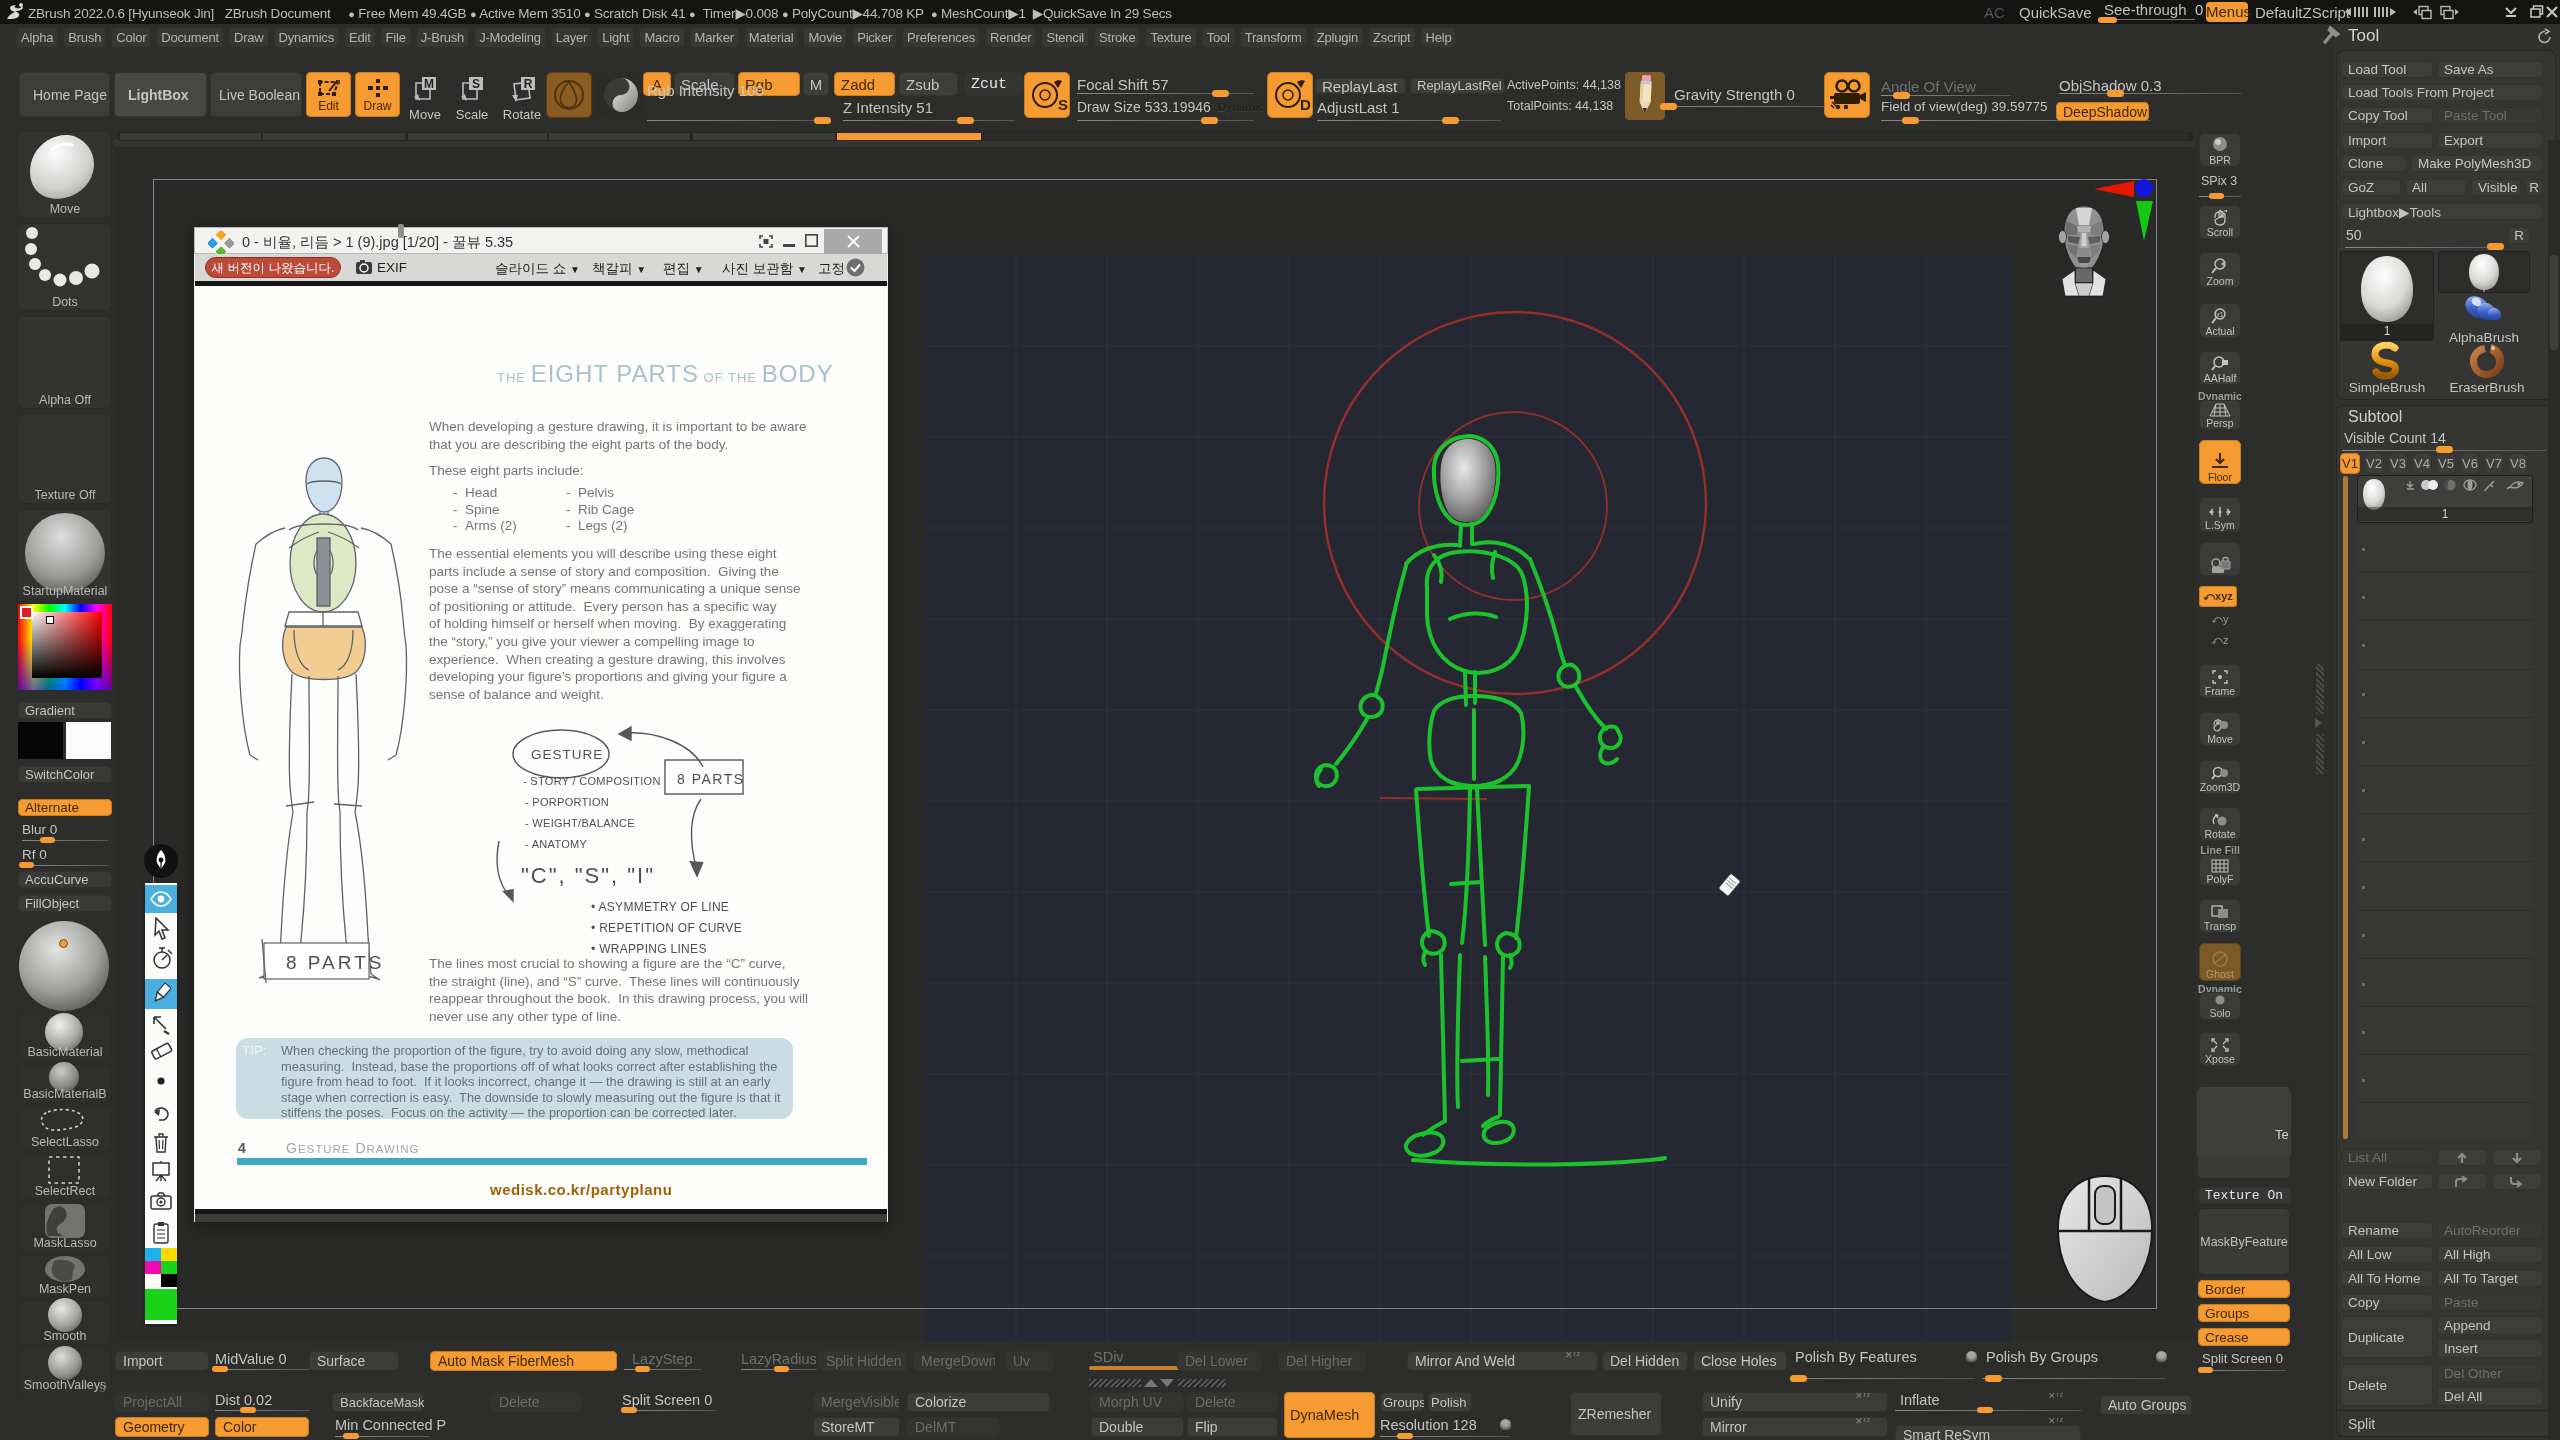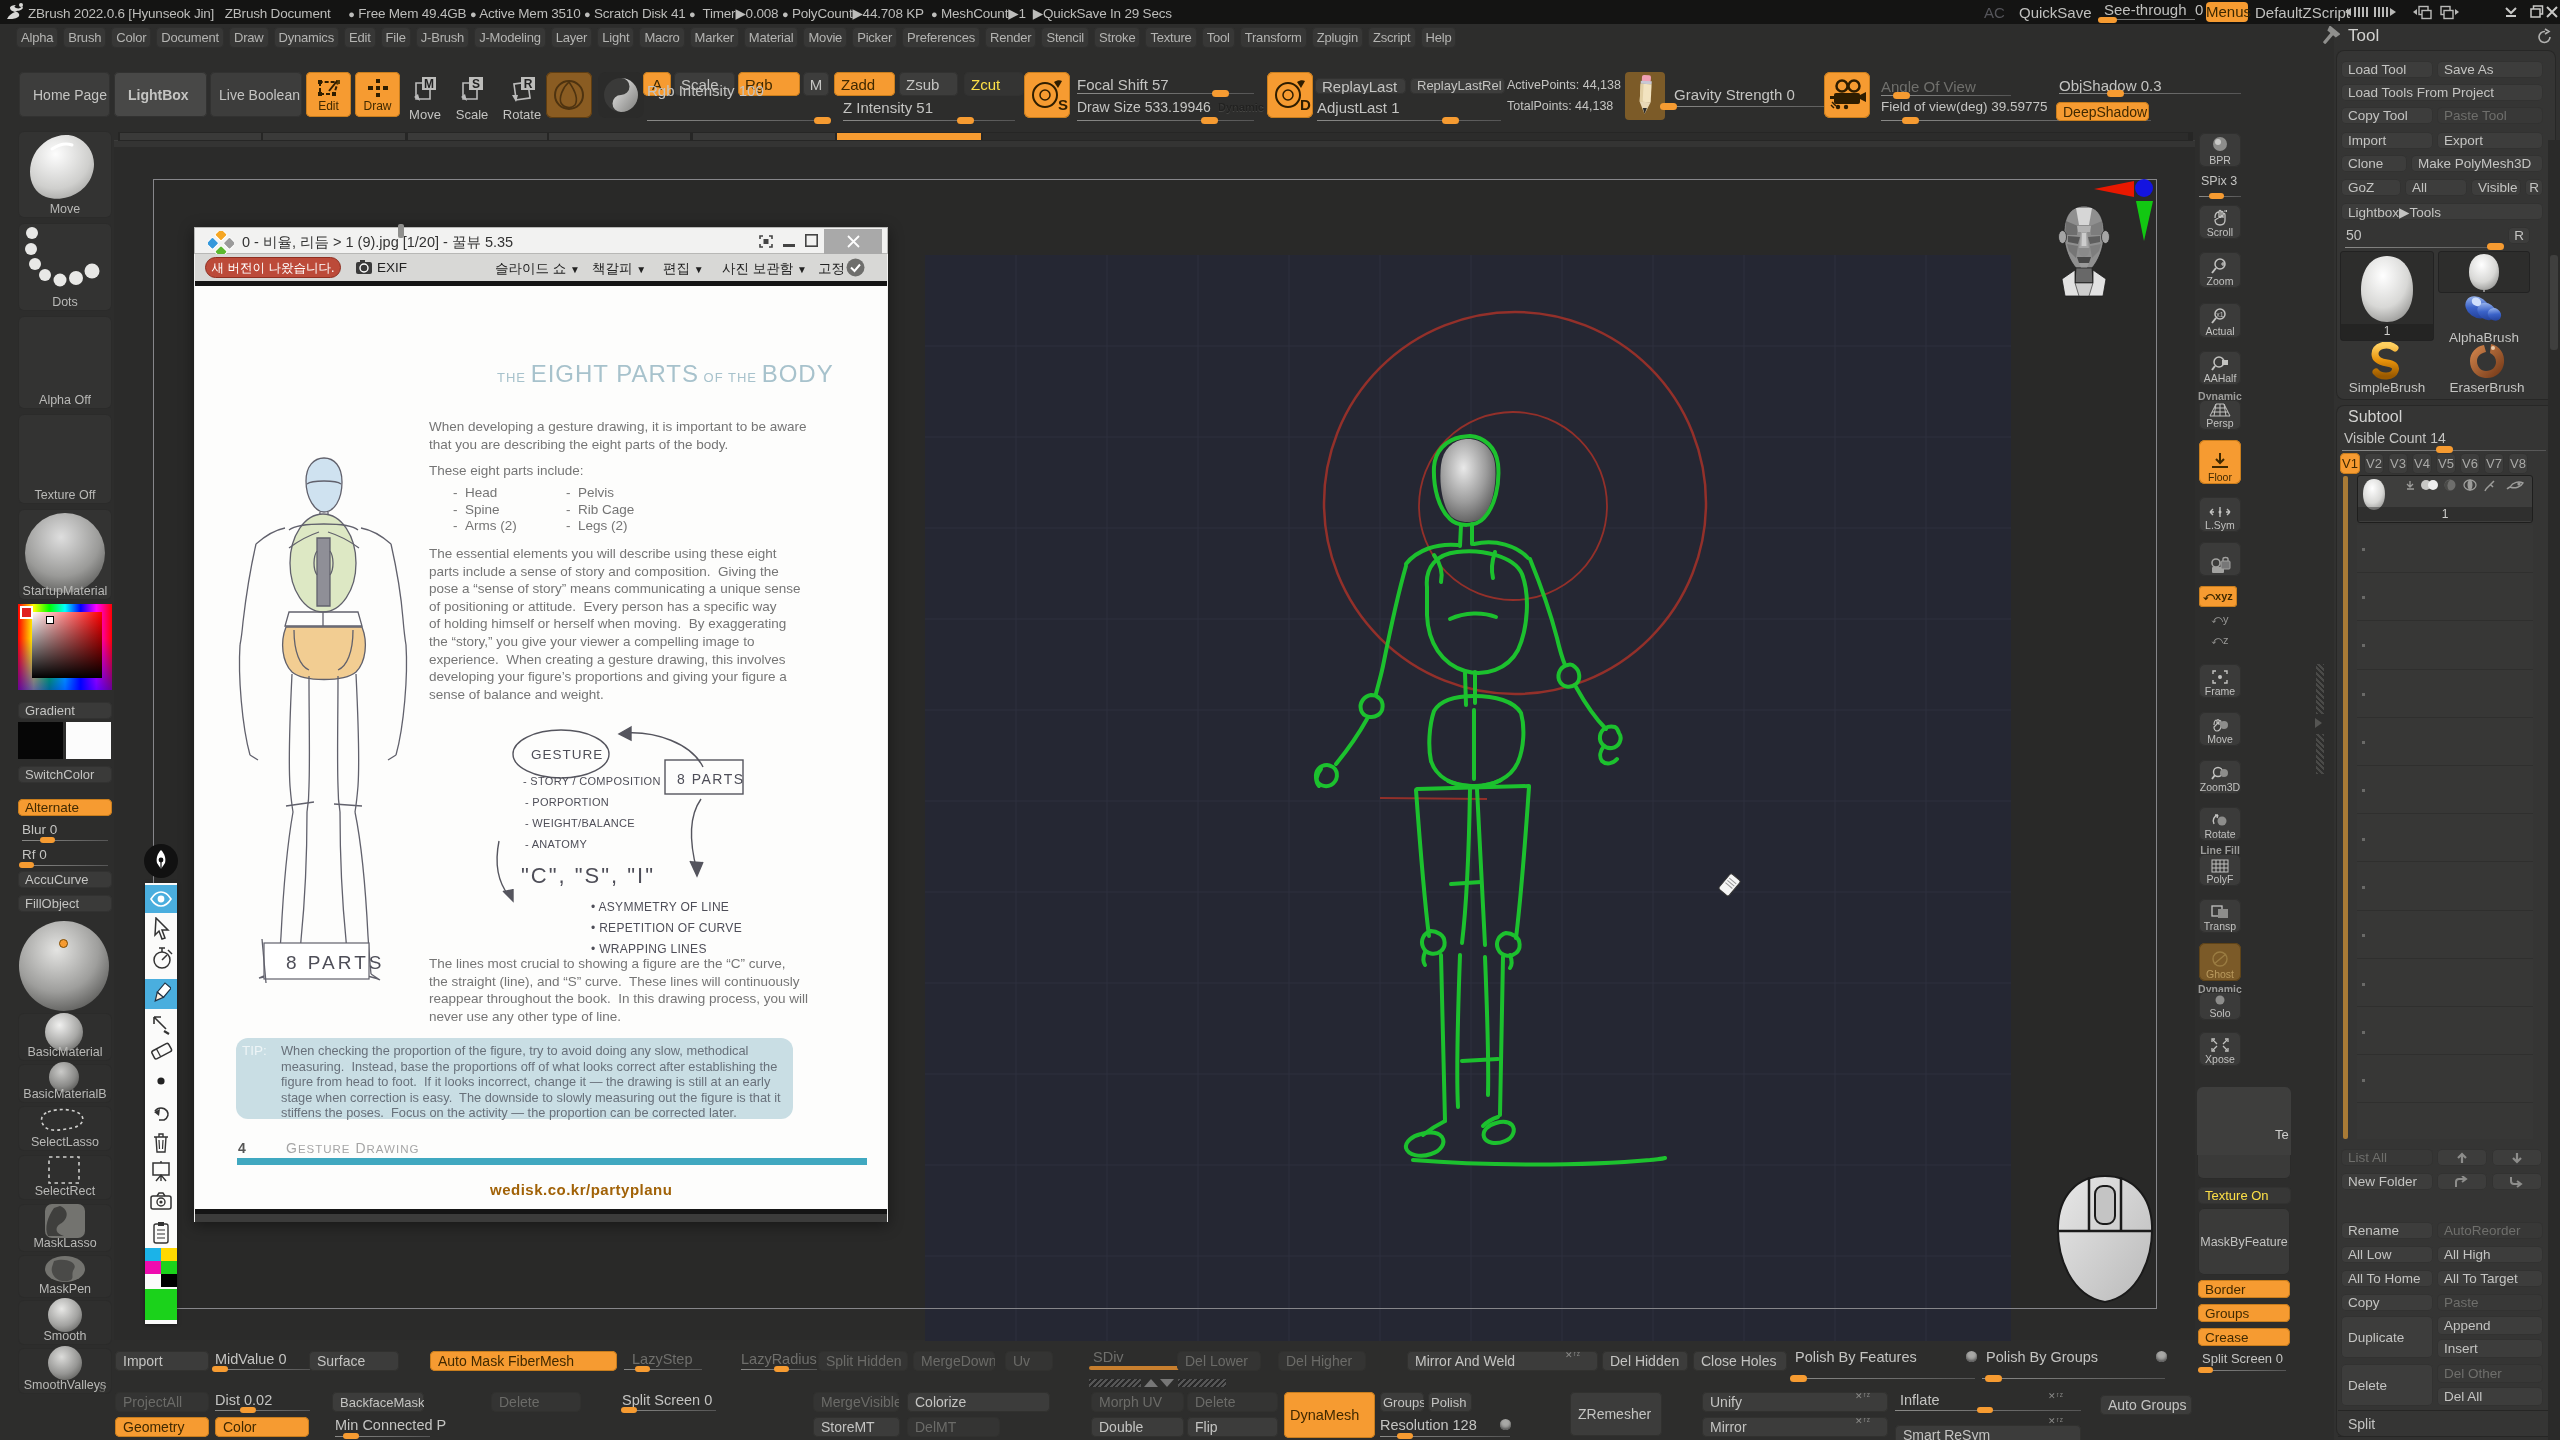--- a/index.html
+++ b/index.html
@@ -4,21 +4,21 @@
 <style>
 * { margin:0; padding:0; box-sizing:border-box; }
 html,body { width:2560px; height:1440px; overflow:hidden; background:#2d2d2c; }
 #root { position:absolute; top:0; left:0; width:2560px; height:1440px;
   font-family:"Liberation Sans", sans-serif; color:#c8c8c6; }
 .abs { position:absolute; }
 .btn { position:absolute; background:#3d3d3c; border-radius:5px; color:#c4c4c2;
   font-size:14px; display:flex; align-items:center; padding-left:7px;
   box-shadow:inset 0 0 0 1px #323231; white-space:nowrap; overflow:hidden; }
 .btn.ctr { justify-content:center; padding-left:0; }
-.btn.dim { color:#fde047; background:#373736; }
+.btn.dim { color:#e5e5e5; background:#373736;font-family:Liberation Mono, monospace; }
 .btn.orange { background:#f69b31; color:#402900; box-shadow:inset 0 0 0 1px #c87d1d; }
 .btn.lt { background:#484847; }
 .lbl { position:absolute; white-space:nowrap; font-size:14px; color:#c4c4c2; }
 .lbl.dim { color:#6f6f6c; }
 .sline { position:absolute; height:1px; background:linear-gradient(90deg,#8a8a88,#555); }
 .shandle { position:absolute; width:17px; height:7px; border-radius:3.5px; background:#f69b31; }
 .menu-btn { background:#373736; border-radius:5px; padding:3px 5px; color:#b4b4b2;
   font-size:13px; letter-spacing:-0.2px; box-shadow:inset 0 0 0 1px #2f2f2e; }
 </style>
 </head>

